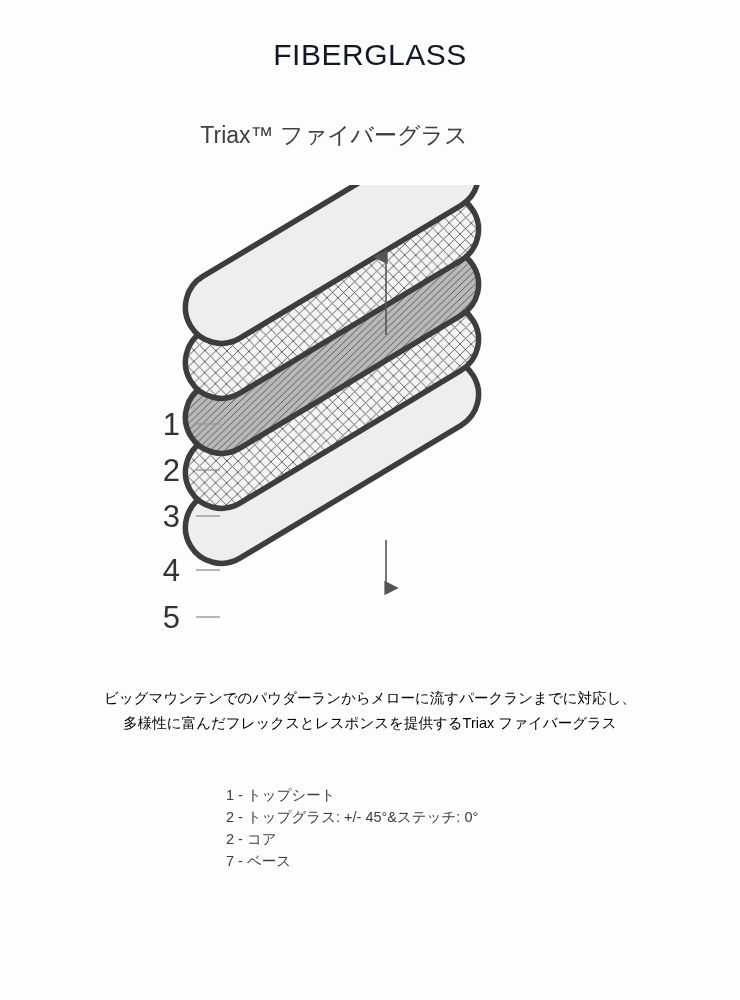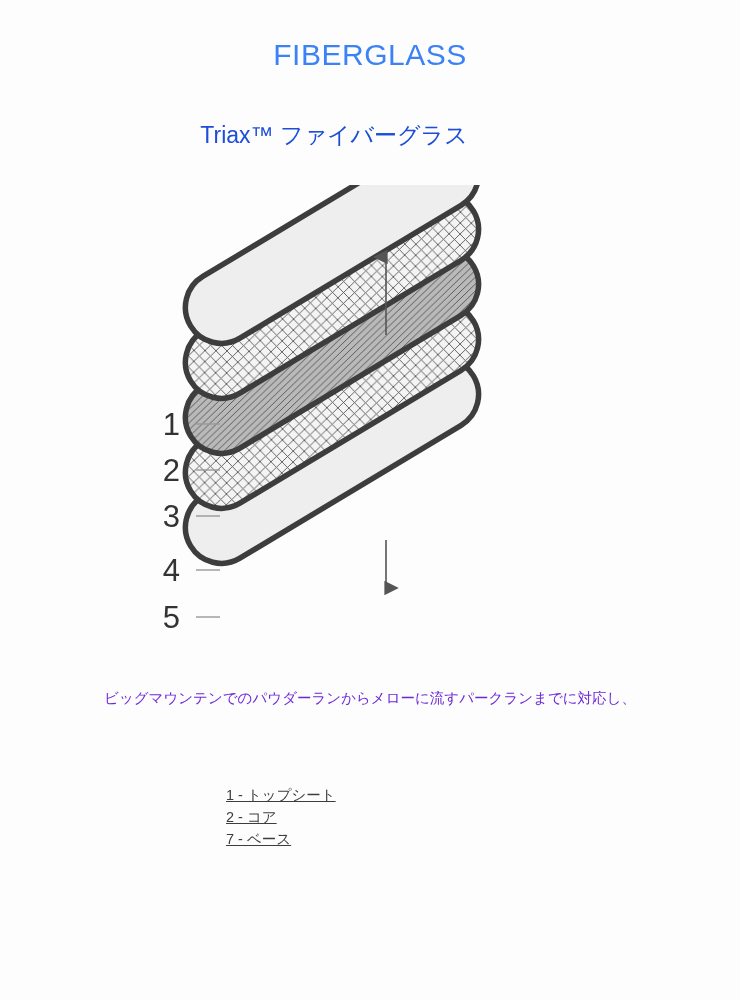--- a/index.html
+++ b/index.html
@@ -25,31 +25,31 @@
   
   .title {
     position: absolute;
     top: 38px;
     left: 0;
     width: 740px;
     text-align: center;
     font-size: 30px;
     font-weight: 400;
     letter-spacing: 0.5px;
-    color: #3b82f6;
+    color: #0f172a;
   }
   .subtitle {
     position: absolute;
     top: 120px;
     left: 0;
     width: 668px;
     text-align: center;
     font-size: 23px;
     font-weight: 400;
-    color: #1d4ed8;
+    color: #404040;
   }
 
   
   #diagram {
     position: absolute;
     top: 185px;
     left: 150px;
     width: 450px;
     height: 470px;
   }
@@ -61,36 +61,35 @@
 
   
   .description {
     position: absolute;
     top: 686px;
     left: 60px;
     width: 620px;
     text-align: center;
     font-size: 14.5px;
     line-height: 1.75;
-    color: #6d28d9;
+    color: #000000;
   }
 
   
   .legend {
     position: absolute;
     top: 784px;
     left: 226px;
     width: 400px;
     font-size: 14.5px;
     line-height: 1.52;
     color: #3d3d3d;
   }
   .legend-row {
     white-space: nowrap;
-    text-decoration: underline;
   }
 </style>
 </head>
 <body>
 
 <div id="page">
 
   <div class="title">FIBERGLASS</div>
   <div class="subtitle">Triax™ ファイバーグラス</div>
 
@@ -150,21 +149,23 @@
       <text x="30" y="239" text-anchor="end" dominant-baseline="central" font-family="Liberation Sans, sans-serif" font-size="31" fill="#333333">1</text>
       <text x="30" y="285" text-anchor="end" dominant-baseline="central" font-family="Liberation Sans, sans-serif" font-size="31" fill="#333333">2</text>
       <text x="30" y="331" text-anchor="end" dominant-baseline="central" font-family="Liberation Sans, sans-serif" font-size="31" fill="#333333">3</text>
       <text x="30" y="385" text-anchor="end" dominant-baseline="central" font-family="Liberation Sans, sans-serif" font-size="31" fill="#333333">4</text>
       <text x="30" y="432" text-anchor="end" dominant-baseline="central" font-family="Liberation Sans, sans-serif" font-size="31" fill="#333333">5</text>
     </svg>
   </div>
 
   <div class="description">
     <div>ビッグマウンテンでのパウダーランからメローに流すパークランまでに対応し、</div>
+    <div>多様性に富んだフレックスとレスポンスを提供するTriax ファイバーグラス</div>
   </div>
 
   <div class="legend">
     <div class="legend-row">1 - トップシート</div>
+    <div class="legend-row">2 - トップグラス: +/- 45°&amp;ステッチ: 0°</div>
     <div class="legend-row">2 - コア</div>
     <div class="legend-row">7 - ベース</div>
   </div>
 
 </div>
 
 </body></html>

